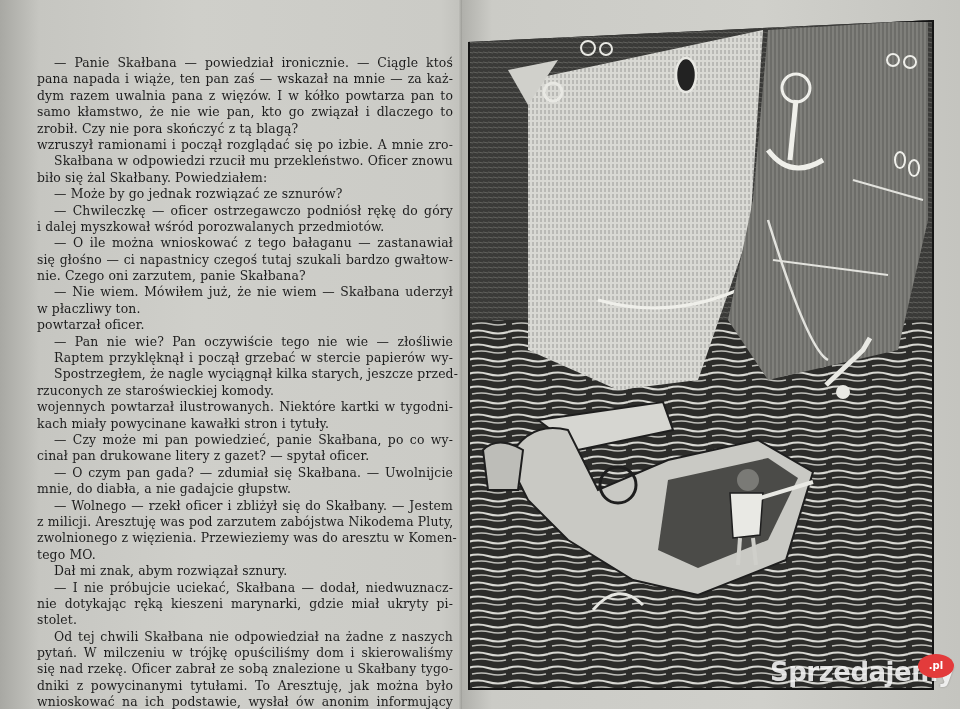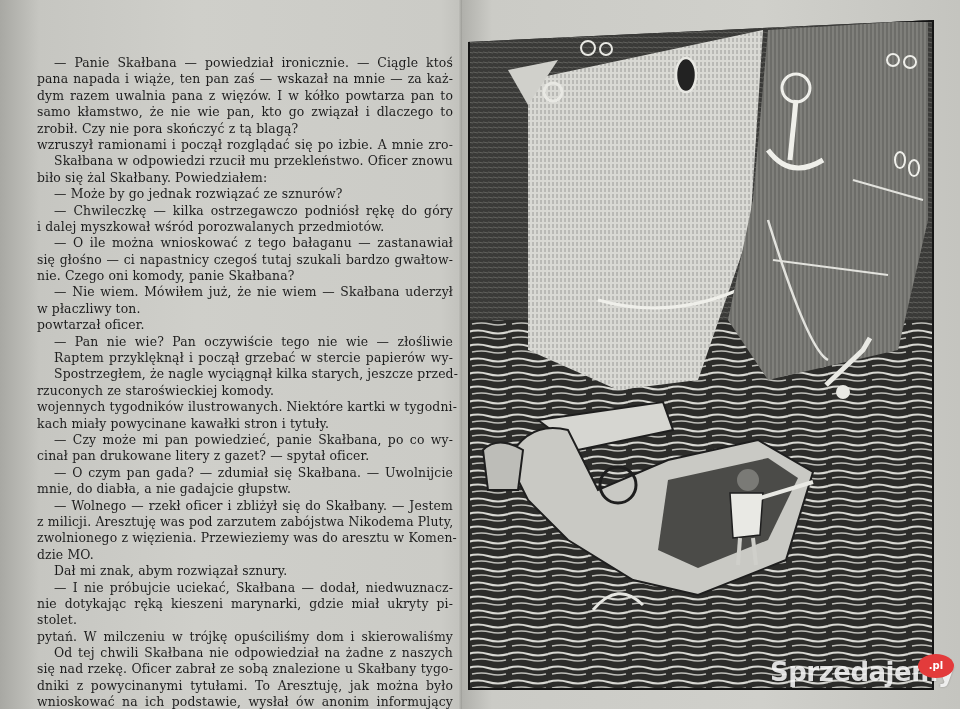--- a/index.html
+++ b/index.html
@@ -63,48 +63,48 @@
     <div class="text-block" id="text-block">
         <span class="line indent">— Panie Skałbana — powiedział ironicznie. — Ciągle ktoś</span>
         <span class="line">pana napada i wiąże, ten pan zaś — wskazał na mnie — za każ-</span>
         <span class="line">dym razem uwalnia pana z więzów. I w kółko powtarza pan to</span>
         <span class="line">samo kłamstwo, że nie wie pan, kto go związał i dlaczego to</span>
         <span class="line last">zrobił. Czy nie pora skończyć z tą blagą?</span>
         <span class="line">wzruszył ramionami i począł rozglądać się po izbie. A mnie zro-</span>
         <span class="line indent">Skałbana w odpowiedzi rzucił mu przekleństwo. Oficer znowu</span>
         <span class="line last">biło się żal Skałbany. Powiedziałem:</span>
         <span class="line indent last">— Może by go jednak rozwiązać ze sznurów?</span>
-        <span class="line indent">— Chwileczkę — kilka ostrzegawczo podniósł rękę do góry</span>
+        <span class="line indent">— Chwileczkę — oficer ostrzegawczo podniósł rękę do góry</span>
         <span class="line last">i dalej myszkował wśród porozwalanych przedmiotów.</span>
         <span class="line indent">— O ile można wnioskować z tego bałaganu — zastanawiał</span>
         <span class="line">się głośno — ci napastnicy czegoś tutaj szukali bardzo gwałtow-</span>
-        <span class="line last">nie. Czego oni komody, panie Skałbana?</span>
+        <span class="line last">nie. Czego oni zarzutem, panie Skałbana?</span>
         <span class="line indent">— Nie wiem. Mówiłem już, że nie wiem — Skałbana uderzył</span>
         <span class="line last">w płaczliwy ton.</span>
         <span class="line last">powtarzał oficer.</span>
         <span class="line indent">— Pan nie wie? Pan oczywiście tego nie wie — złośliwie</span>
         <span class="line indent">Raptem przyklęknął i począł grzebać w stercie papierów wy-</span>
         <span class="line indent">Spostrzegłem, że nagle wyciągnął kilka starych, jeszcze przed-</span>
         <span class="line last">rzuconych ze staroświeckiej komody.</span>
-        <span class="line">wojennych tygodników ilustrowanych. Niektóre kartki w tygodni-</span>
+        <span class="line">wojennych powtarzał ilustrowanych. Niektóre kartki w tygodni-</span>
         <span class="line last">kach miały powycinane kawałki stron i tytuły.</span>
         <span class="line indent">— Czy może mi pan powiedzieć, panie Skałbana, po co wy-</span>
         <span class="line last">cinał pan drukowane litery z gazet? — spytał oficer.</span>
         <span class="line indent">— O czym pan gada? — zdumiał się Skałbana. — Uwolnijcie</span>
         <span class="line last">mnie, do diabła, a nie gadajcie głupstw.</span>
         <span class="line indent">— Wolnego — rzekł oficer i zbliżył się do Skałbany. — Jestem</span>
         <span class="line">z milicji. Aresztuję was pod zarzutem zabójstwa Nikodema Pluty,</span>
         <span class="line">zwolnionego z więzienia. Przewieziemy was do aresztu w Komen-</span>
-        <span class="line last">dzie MO.</span>
+        <span class="line last">tego MO.</span>
         <span class="line indent last">Dał mi znak, abym rozwiązał sznury.</span>
         <span class="line indent">— I nie próbujcie uciekać, Skałbana — dodał, niedwuznacz-</span>
         <span class="line">nie dotykając ręką kieszeni marynarki, gdzie miał ukryty pi-</span>
         <span class="line last">stolet.</span>
+        <span class="line indent">Od tej chwili Skałbana nie odpowiedział na żadne z naszych</span>
         <span class="line">pytań. W milczeniu w trójkę opuściliśmy dom i skierowaliśmy</span>
-        <span class="line indent">Od tej chwili Skałbana nie odpowiedział na żadne z naszych</span>
         <span class="line">się nad rzekę. Oficer zabrał ze sobą znalezione u Skałbany tygo-</span>
         <span class="line">dniki z powycinanymi tytułami. To Aresztuję, jak można było</span>
         <span class="line">wnioskować na ich podstawie, wysłał ów anonim informujący</span>
       </div>
   </div>
   <div class="gutter"></div>
   <div class="page-right"></div>
 
   <div class="illustration">
     <svg width="466" height="670" viewBox="0 0 466 670" xmlns="http://www.w3.org/2000/svg">

